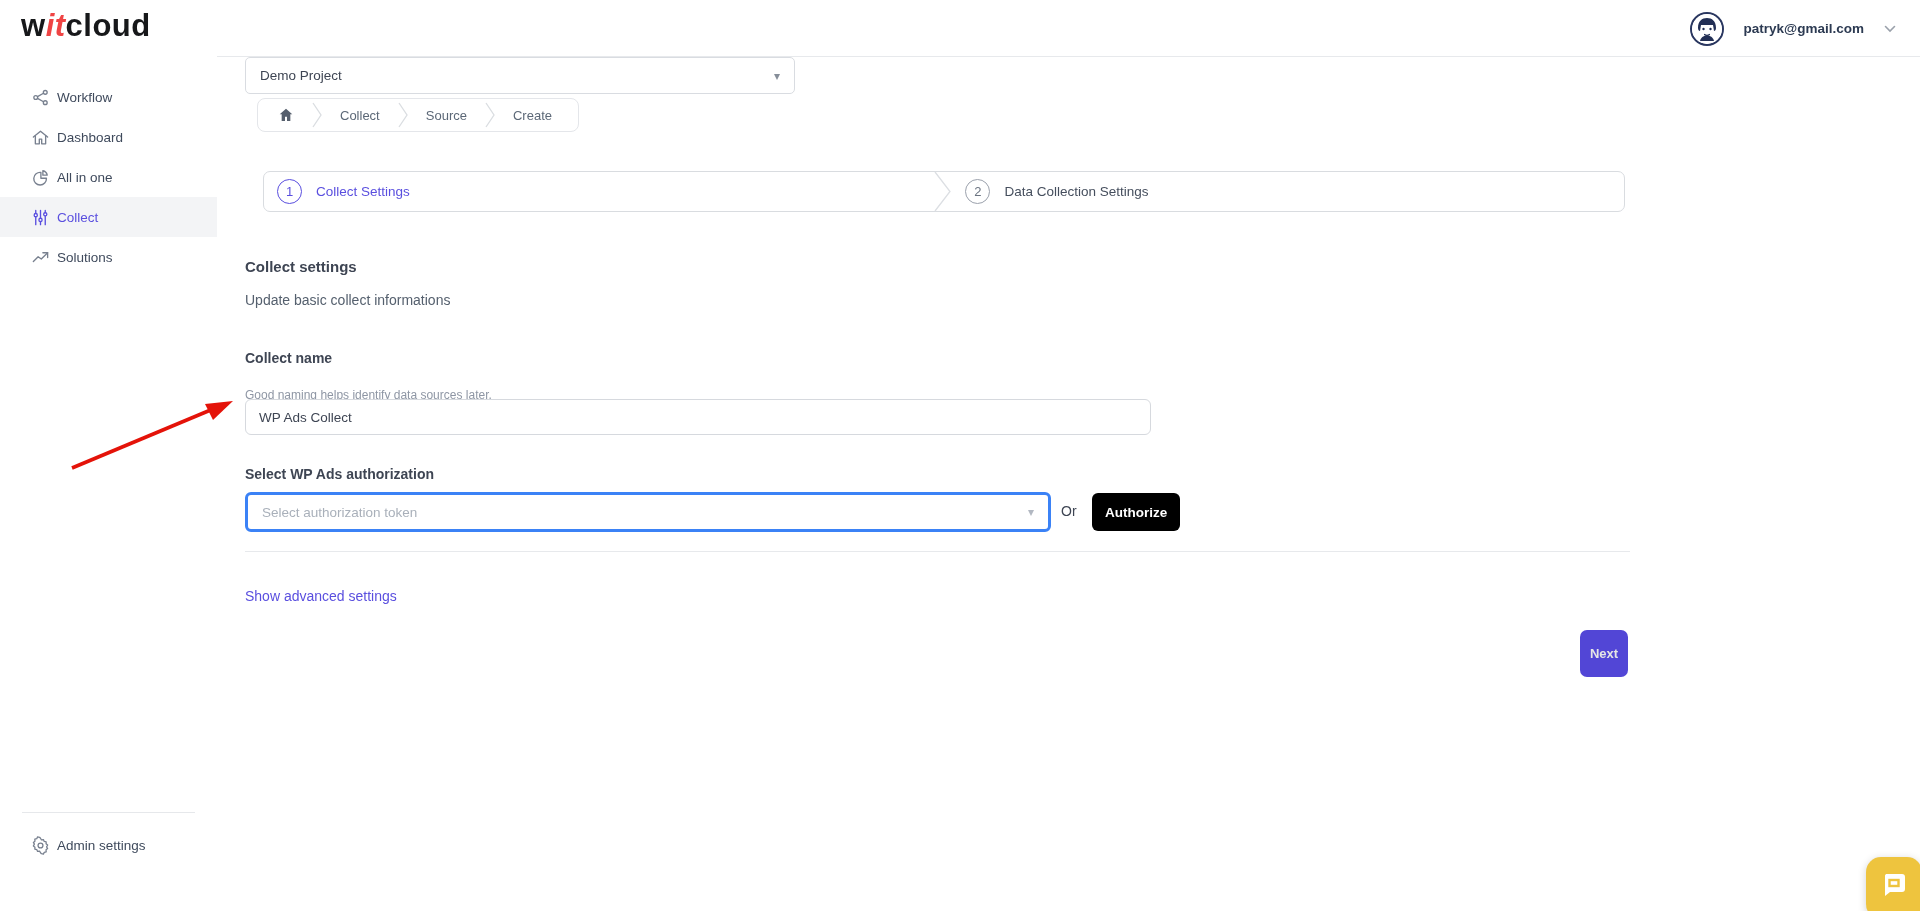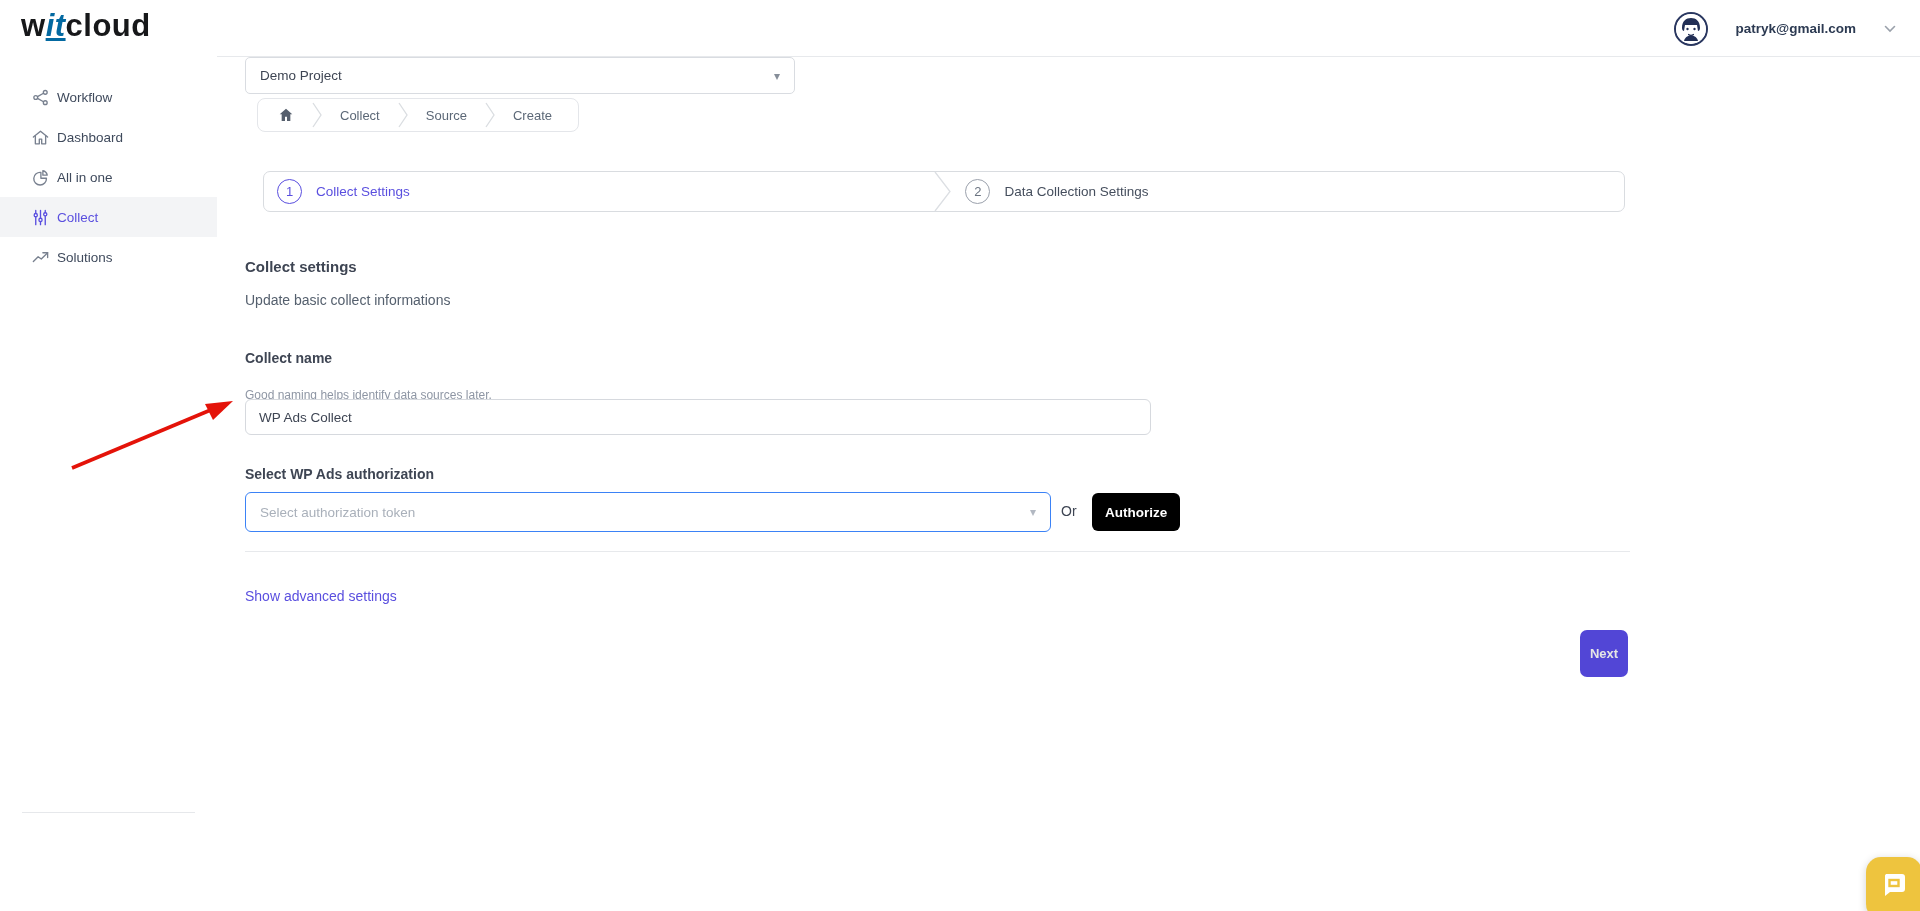--- a/index.html
+++ b/index.html
@@ -2,38 +2,38 @@
 <html><head>
 <meta charset="utf-8">
 <style>
   * { margin:0; padding:0; box-sizing:border-box; }
   html,body { width:1920px; height:911px; background:#fff; font-family:"Liberation Sans", sans-serif; }
   .page { position:relative; width:1920px; height:911px; overflow:hidden; background:#fff; }
 
   
   .sidebar { position:absolute; left:0; top:0; width:217px; height:911px; background:#fff; }
   .logo { position:absolute; left:21px; top:8px; font-size:31px; font-weight:800; letter-spacing:.5px; color:#17181a; }
-  .logo .accent { color:#0369a1; font-style:italic;text-decoration:underline; }
+  .logo .accent { color:#ef4444; font-style:italic; }
   .nav { position:absolute; left:0; top:77px; width:217px; }
   .side-item { position:relative; height:40px; display:flex; align-items:center; cursor:pointer; color:#4a5568; }
   .side-item .sicon { position:absolute; left:30px; width:20px; height:20px; display:flex; align-items:center; justify-content:center; color:#78808f; }
   .side-item .slabel { position:absolute; left:57px; font-size:13.5px; color:#3f4a5c; }
   .side-item.active { background:#f3f4f6; }
   .side-item.active .sicon { color:#5a4fdf; }
   .side-item.active .slabel { color:#5a4fdf; }
   .side-footer { position:absolute; left:0; top:812px; width:217px; }
   .side-footer .divider { margin:0 22px; border-top:1px solid #e6e8eb; }
   .side-footer .side-item { margin-top:12px; }
 
   
   .header { position:absolute; left:217px; top:0; width:1703px; height:57px; border-bottom:1px solid #e7e9ec; background:#fff; }
   .project-select { position:absolute; left:28px; top:10px; width:550px; height:37px; border:1px solid #d9dce1; border-radius:5px; background:#fff; display:flex; align-items:center; padding:0 14px; cursor:pointer;margin-top:47px; }
   .project-select .pvalue { font-size:13.5px; color:#3e4553; }
   .project-select .caret { margin-left:auto; color:#868e99; font-size:12px; }
-  .user-block { position:absolute; right:24px; top:10px; height:37px; display:flex; align-items:center; gap:28px; cursor:pointer; }
+  .user-block { position:absolute; right:24px; top:10px; height:37px; display:flex; align-items:center; gap:20px; cursor:pointer; }
   .avatar { width:34px; height:34px; border-radius:50%; border:2px solid #2a3760; background:#fff; overflow:hidden; display:flex; align-items:center; justify-content:center; }
   .user-email { font-size:13.5px; font-weight:700; color:#2c3a52; }
   .user-caret { color:#9aa1ab; display:flex; }
 
   
   .breadcrumb { position:absolute; left:257px; top:98px; height:34px; display:flex; align-items:center; border:1px solid #e4e6ea; border-radius:8px; background:#fff; padding:0 26px 0 20px; }
   .breadcrumb .bc-home { display:flex; color:#565f6d; }
   .bc-sep { margin:0 18px; display:flex; color:#dadde1; }
   .bc-item { font-size:13px; color:#5c6877; cursor:pointer; }
 
@@ -48,21 +48,21 @@
   .step.active .step-label { color:#5a4fdf; }
   .step-chevron { display:flex; align-items:center; color:#dcdfe3; }
 
   
   .section-title { position:absolute; left:245px; top:258px; font-size:15px; font-weight:700; color:#3e4553; }
   .section-subtitle { position:absolute; left:245px; top:292px; font-size:14px; color:#55606e; }
   .field-label-1 { position:absolute; left:245px; top:350px; font-size:14px; font-weight:700; color:#3e4553; }
   .field-hint { position:absolute; left:245px; top:372px; font-size:12px; color:#8e96a4;margin-top:16px; }
   .text-input { position:absolute; left:245px; top:399px; width:906px; height:36px; border:1px solid #d6d9de; border-radius:6px; font-size:13.5px; color:#3e4553; padding:16px 13px; outline:none; font-family:"Liberation Sans", sans-serif; background:#fff; }
   .field-label-2 { position:absolute; left:245px; top:466px; font-size:14px; font-weight:700; color:#3e4553; }
-  .token-select { position:absolute; left:245px; top:492px; width:806px; height:40px; border:1px solid #3b82f6; border-radius:6px; background:#fff; display:flex; align-items:center; padding:0 14px; cursor:pointer; }
+  .token-select { position:absolute; left:245px; top:492px; width:806px; height:40px; border:3px solid #3b82f6; border-radius:6px; background:#fff; display:flex; align-items:center; padding:0 14px; cursor:pointer; }
   .token-select .placeholder { font-size:13.5px; color:#a9b0ba; }
   .token-select .caret { margin-left:auto; color:#b2b8c2; font-size:12px; }
   .or-label { position:absolute; left:1061px; top:503px; font-size:14px; color:#3e4553; }
   .authorize-btn { position:absolute; left:1092px; top:493px; height:38px; padding:0 13px; background:#000000; border:none; border-radius:6px; color:#fff; font-size:13.5px; font-weight:600; cursor:pointer; font-family:"Liberation Sans", sans-serif; }
   .content-divider { position:absolute; left:245px; top:551px; width:1385px; border-top:1px solid #e7e9ec; }
   .advanced-link { position:absolute; left:245px; top:588px; font-size:14px; color:#5a4fdf; cursor:pointer; text-decoration:none; }
   .next-btn { position:absolute; left:1580px; top:630px; width:48px; height:47px; background:#5246d6; border:none; border-radius:7px; color:#e5e5e5; font-size:13px; font-weight:600; cursor:pointer; font-family:"Liberation Sans", sans-serif; }
 
   
   .arrow-annotation { position:absolute; left:55px; top:385px; pointer-events:none; }
@@ -123,20 +123,29 @@
               <path d="M3 17l6-6 4 3 8-8"></path>
               <path d="M15 6h6v6"></path>
             </svg>
         </span>
         <span class="slabel">Solutions</span>
       </div>
     </div>
 
     <div class="side-footer">
       <div class="divider"></div>
+      <div class="side-item">
+        <span class="sicon">
+          <svg width="19" height="19" viewBox="0 0 24 24" fill="none" stroke="currentColor" stroke-width="1.6" stroke-linejoin="round">
+              <circle cx="12" cy="12" r="3.1"></circle>
+              <path d="M12 2.8l1.2 2.2 2.5-.5 1 2.3 2.5.6-.2 2.5 2 1.6-1.3 2.2 1.3 2.2-2 1.6.2 2.5-2.5.6-1 2.3-2.5-.5L12 21.2l-1.2-2.2-2.5.5-1-2.3-2.5-.6.2-2.5-2-1.6 1.3-2.2-1.3-2.2 2-1.6-.2-2.5 2.5-.6 1-2.3 2.5.5z"></path>
+            </svg>
+        </span>
+        <span class="slabel">Admin settings</span>
+      </div>
     </div>
   </div>
 
   <div class="header">
     <div class="project-select">
       <span class="pvalue">Demo Project</span>
       <span class="caret">▾</span>
     </div>
     <div class="user-block">
       <span class="avatar">

